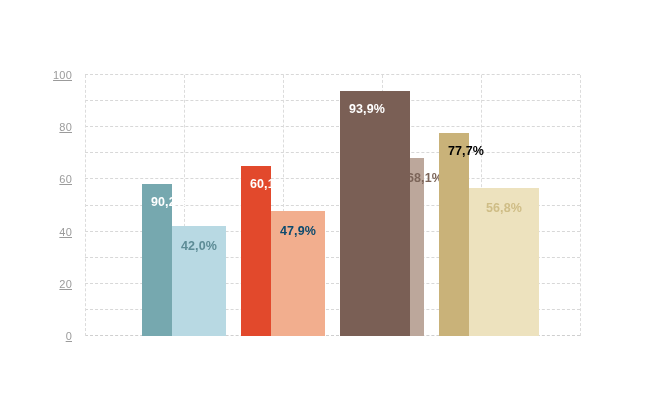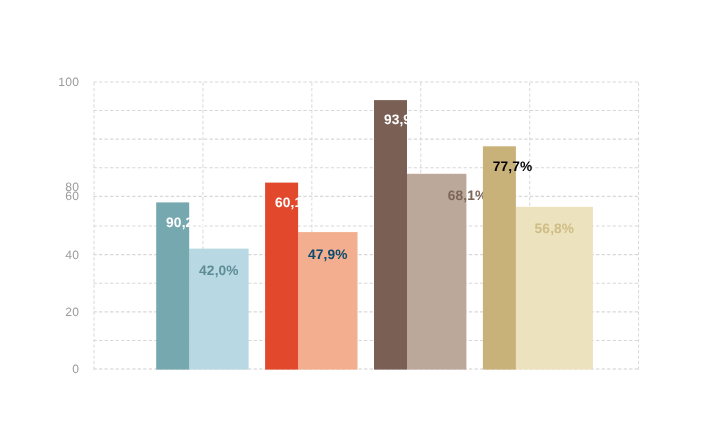--- a/index.html
+++ b/index.html
@@ -55,20 +55,21 @@
   .ytick {
     position: absolute;
     right: 0;
     width: 36px;
     text-align: right;
     font-size: 11px;
     color: #9b9b9b;
     letter-spacing: 0.2px;
     transform: translateY(-50%);
     white-space: nowrap;
+    text-decoration: underline;
   }
   .ytick-col {
     position: absolute;
     left: 36px;
     top: 75px;
     width: 36px;
     height: 261px;
   }
 
   
@@ -100,21 +101,21 @@
 </head>
 <body>
 
 <div id="chart-root">
 
   <div class="ytick-col" id="ytick-col">
       <div class="ytick" style="top: 261px;">0</div>
       <div class="ytick" style="top: 208.8px;">20</div>
       <div class="ytick" style="top: 156.6px;">40</div>
       <div class="ytick" style="top: 104.4px;">60</div>
-      <div class="ytick" style="top: 52.2px; margin-top: 44px;">80</div>
+      <div class="ytick" style="top: 52.2px;">80</div>
       <div class="ytick" style="top: 0px;">100</div>
     </div>
 
   <div class="plot-area" id="plot-area">
     <div id="hgrid-layer">
         <div class="hgrid baseline" style="bottom: 0px;"></div>
         <div class="hgrid" style="bottom: 26.1px;"></div>
         <div class="hgrid" style="bottom: 52.2px;"></div>
         <div class="hgrid" style="bottom: 78.3px;"></div>
         <div class="hgrid" style="bottom: 104.4px;"></div>
@@ -142,21 +143,21 @@
         </div>
         <div class="bar bar-light" style="left: 186px; width: 54px; height: 125.019px; background: rgb(242, 174, 142);">
           <span class="bar-label" style="color: #0c4a6e;">47,9%</span>
         </div>
         <div class="bar bar-dark" style="left: 156px; width: 30px; height: 169.65px; background: rgb(226, 73, 44);">
           <span class="bar-label" style="color: rgb(255, 255, 255); width: 56px; left: -1px;">60,1%</span>
         </div>
         <div class="bar bar-light" style="left: 285px; width: 54px; height: 177.741px; background: rgb(188, 167, 155);">
           <span class="bar-label" style="color: rgb(124, 101, 89); margin-left: 28px;">68,1%</span>
         </div>
-        <div class="bar bar-dark" style="left: 255px; width: 30px; height: 245.079px; background: rgb(122, 95, 85);">
+        <div class="bar bar-dark" style="left: 255px; width: 30px; height: 245.079px; background: rgb(122, 95, 85); padding-left: 40px;">
           <span class="bar-label" style="color: rgb(255, 255, 255); width: 56px; left: -1px;">93,9%</span>
         </div>
         <div class="bar bar-light" style="left: 384px; width: 70px; height: 148.248px; background: rgb(237, 226, 190);">
           <span class="bar-label" style="color: rgb(207, 189, 134);">56,8%</span>
         </div>
         <div class="bar bar-dark" style="left: 354px; width: 30px; height: 202.797px; background: rgb(201, 178, 121);">
           <span class="bar-label" style="color: #000000; width: 56px; left: -1px;">77,7%</span>
         </div>
       </div>
   </div>

